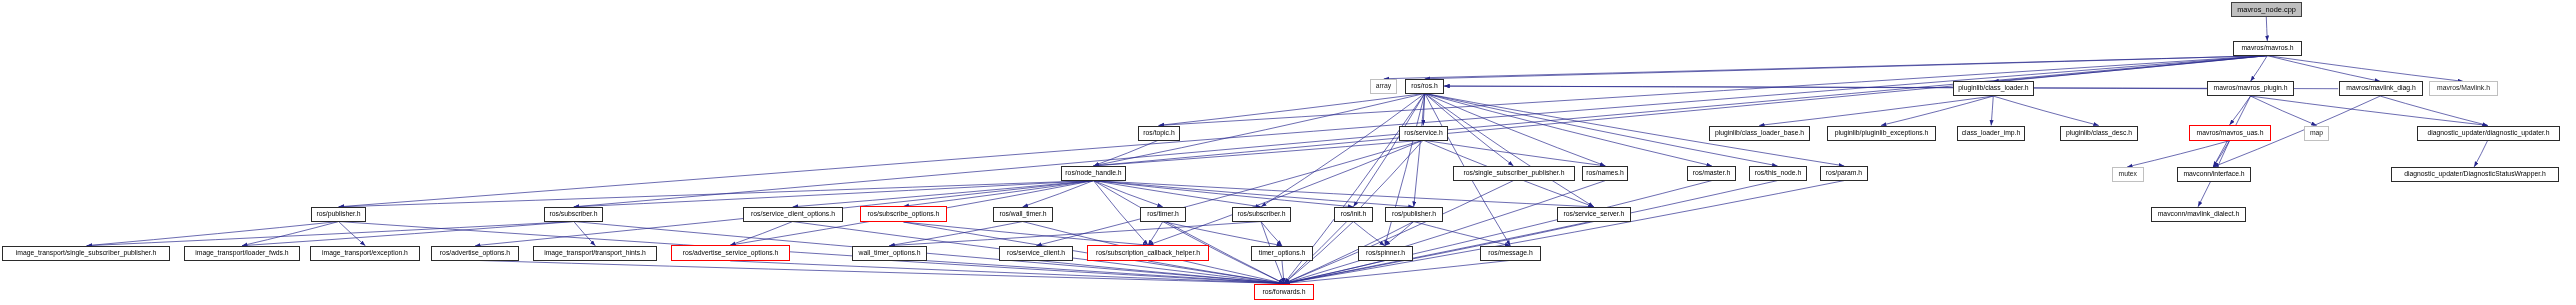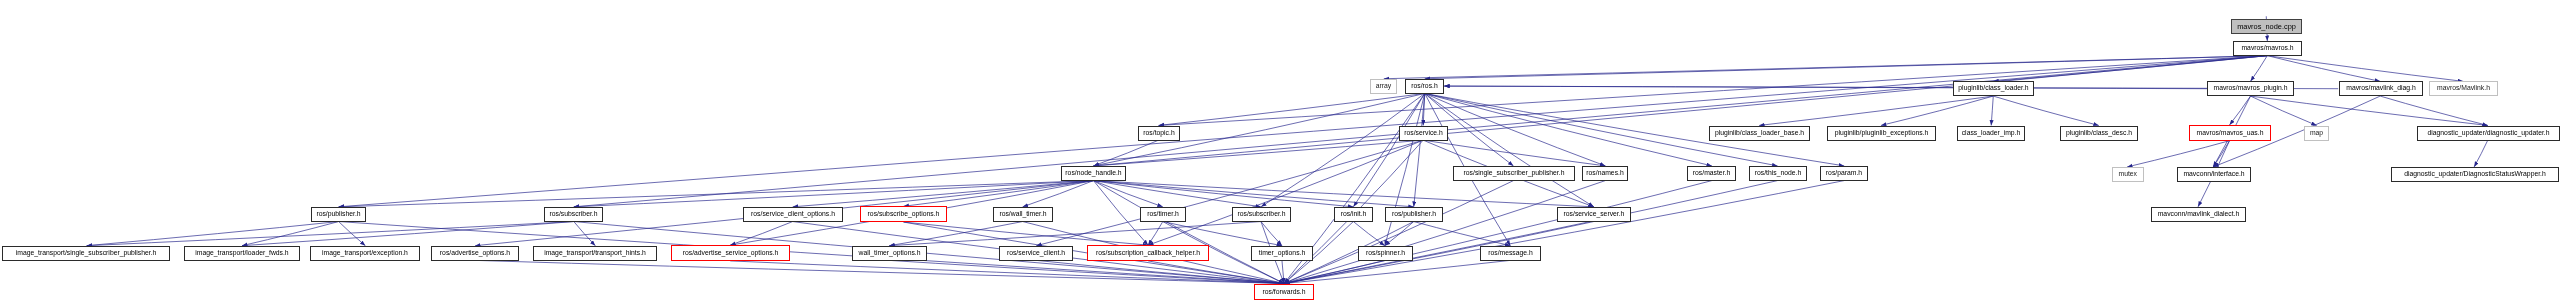--- a/index.html
+++ b/index.html
@@ -153,21 +153,21 @@
         <path d="M1390,497 Q1877.5,518.5 2445,540" stroke="#26268c" stroke-width="1.3" fill="none" marker-end="url(#arw)"></path>
         <path d="M1693,496 Q2038.92,518 2445,540" stroke="#26268c" stroke-width="1.3" fill="none" marker-end="url(#arw)"></path>
         <path d="M1973,496 Q2190.12,518 2445,540" stroke="#26268c" stroke-width="1.3" fill="none" marker-end="url(#arw)"></path>
         <path d="M2186,497 Q2305.14,518.5 2445,540" stroke="#26268c" stroke-width="1.3" fill="none" marker-end="url(#arw)"></path>
         <path d="M2441,496 Q2442.84,518 2445,540" stroke="#26268c" stroke-width="1.3" fill="none" marker-end="url(#arw)"></path>
         <path d="M2637,496 Q2548.68,518 2445,540" stroke="#26268c" stroke-width="1.3" fill="none" marker-end="url(#arw)"></path>
         <path d="M2876,496 Q2677.74,518 2445,540" stroke="#26268c" stroke-width="1.3" fill="none" marker-end="url(#arw)"></path>
       </g>
   </svg>
   <div id="node-layer">
-      <div class="node root" style="left: 2231px; top: 19px; width: 71px; height: 14.7px;">
+      <div class="node root" style="left: 2231px; top: 2px; width: 71px; height: 14.7px;">
         <span>mavros_node.cpp</span>
       </div>
       <div class="node dark" style="left: 2233px; top: 41px; width: 69px; height: 14.7px;">
         <span>mavros/mavros.h</span>
       </div>
       <div class="node grey" style="left: 1370px; top: 79px; width: 27px; height: 14.7px;">
         <span>array</span>
       </div>
       <div class="node dark" style="left: 1405px; top: 79px; width: 39px; height: 14.7px;">
         <span>ros/ros.h</span>

